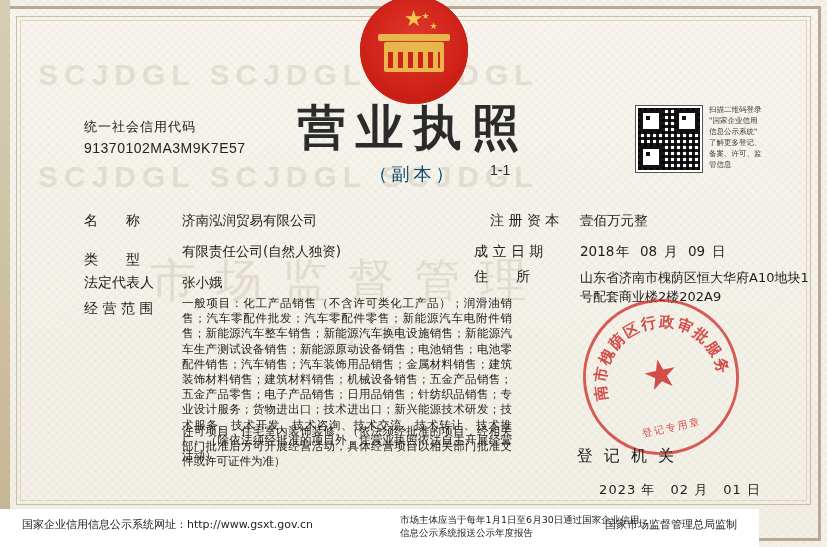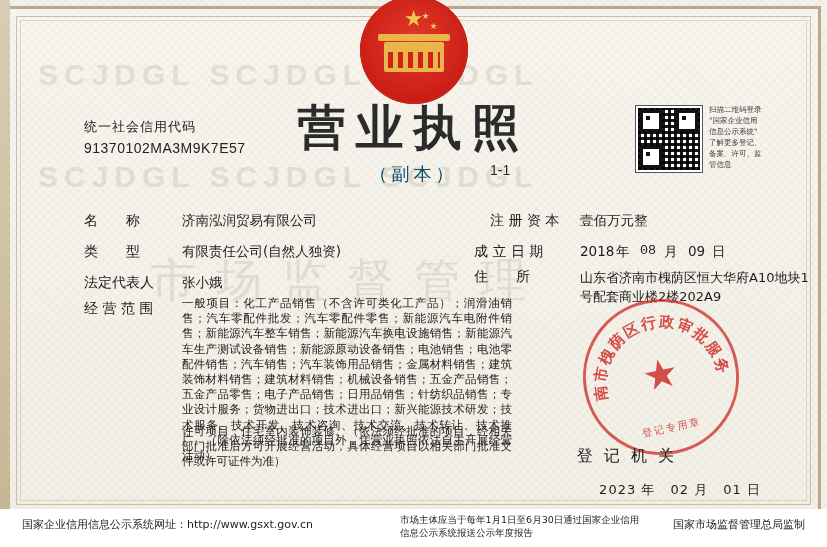--- a/index.html
+++ b/index.html
@@ -199,21 +199,21 @@
     margin-left:20px;
   }
   .issue-date{
     position:absolute;right:66px;bottom:48px;
     font-size:13px;color:#1c1c1c;letter-spacing:1px;
     font-family:"DejaVu Sans", sans-serif;
   }
 
   
   .footer{
-    position:absolute;left:0;bottom:0;width:827px;height:38px;
+    position:absolute;left:0;bottom:0;width:759px;height:38px;
     background:#ffffff;
   }
   .footer-left{
     position:absolute;left:22px;top:8px;font-size:11px;color:#222;
     font-family:"DejaVu Sans", sans-serif;
   }
   .footer-center{
     position:absolute;left:400px;top:4px;width:240px;
     font-size:9.5px;line-height:13px;color:#222;
     font-family:"DejaVu Sans", sans-serif;
@@ -275,37 +275,37 @@
   <div class="qr-note" style="white-space:pre-line;">扫描二维码登录
 "国家企业信用
 信息公示系统"
 了解更多登记、
 备案、许可、监
 管信息</div>
 
   <div class="field-label" style="left:84px;top:212px;">名　　称</div>
   <div class="field-value" style="left:182px;top:212px;">济南泓润贸易有限公司</div>
 
-  <div class="field-label" style="left:84px;top:243px;">类　　型</div>
+  <div class="field-label" style="left:84px;top:251px;">类　　型</div>
   <div class="field-value" style="left:182px;top:243px;">有限责任公司(自然人独资)</div>
 
   <div class="field-label" style="left:84px;top:274px;">法定代表人</div>
   <div class="field-value" style="left:182px;top:274px;">张小娥</div>
 
   <div class="field-label" style="left:84px;top:300px;">经 营 范 围</div>
   <div class="scope">一般项目：化工产品销售（不含许可类化工产品）；润滑油销售；汽车零配件批发；汽车零配件零售；新能源汽车电附件销售；新能源汽车整车销售；新能源汽车换电设施销售；新能源汽车生产测试设备销售；新能源原动设备销售；电池销售；电池零配件销售；汽车销售；汽车装饰用品销售；金属材料销售；建筑装饰材料销售；建筑材料销售；机械设备销售；五金产品销售；五金产品零售；电子产品销售；日用品销售；针纺织品销售；专业设计服务；货物进出口；技术进出口；新兴能源技术研发；技术服务、技术开发、技术咨询、技术交流、技术转让、技术推广。（除依法须经批准的项目外，凭营业执照依法自主开展经营活动）</div>
   <div class="scope2">许可项目：住宅室内装饰装修。（依法须经批准的项目，经相关部门批准后方可开展经营活动，具体经营项目以相关部门批准文件或许可证件为准）</div>
 
   <div class="field-label" style="left:474px;top:212px;margin-left:16px;">注 册 资 本</div>
   <div class="field-value" style="left:580px;top:212px;">壹佰万元整</div>
 
   <div class="field-label" style="left:474px;top:243px;">成 立 日 期</div>
   <div class="field-value" style="left:580px;top:243px;">2018</div>
   <div class="field-value" style="left:616px;top:243px;">年</div>
-  <div class="field-value" style="left:640px;top:243px;font-family:Liberation Mono, monospace;">08</div>
+  <div class="field-value" style="left:640px;top:243px;">08</div>
   <div class="field-value" style="left:664px;top:243px;">月</div>
   <div class="field-value" style="left:688px;top:243px;">09</div>
   <div class="field-value" style="left:712px;top:243px;">日</div>
 
   <div class="field-label" style="left:474px;top:268px;">住　　所</div>
   <div class="addr-val">山东省济南市槐荫区恒大华府A10地块1号配套商业楼2楼202A9</div>
 
   <div class="seal">
     <svg class="arc" viewBox="0 0 150 150">
       <defs>

